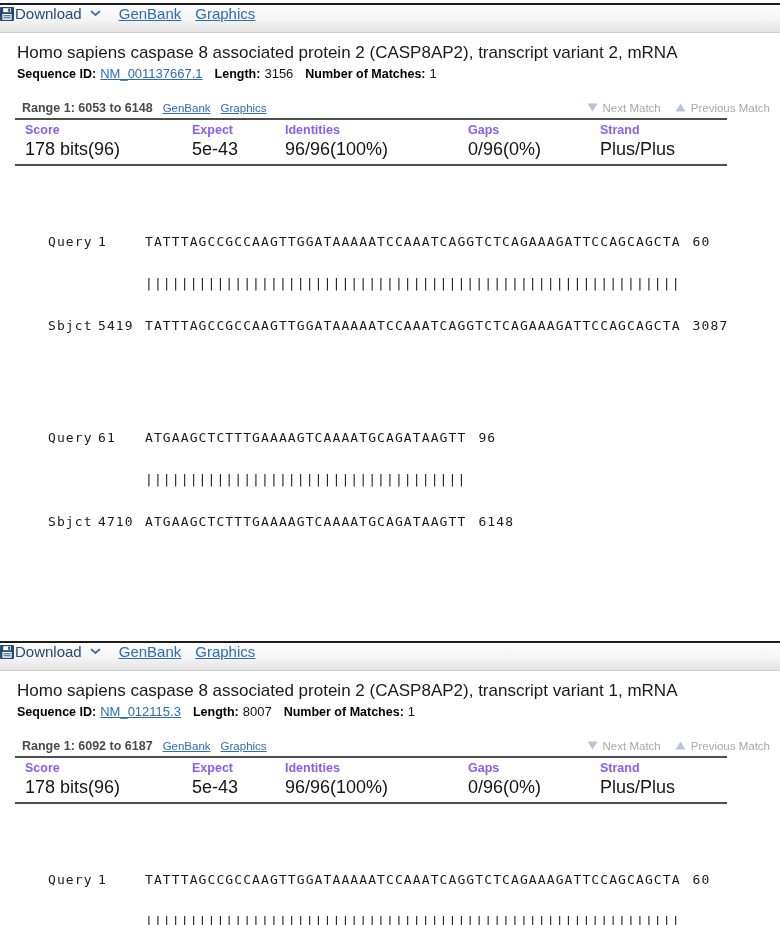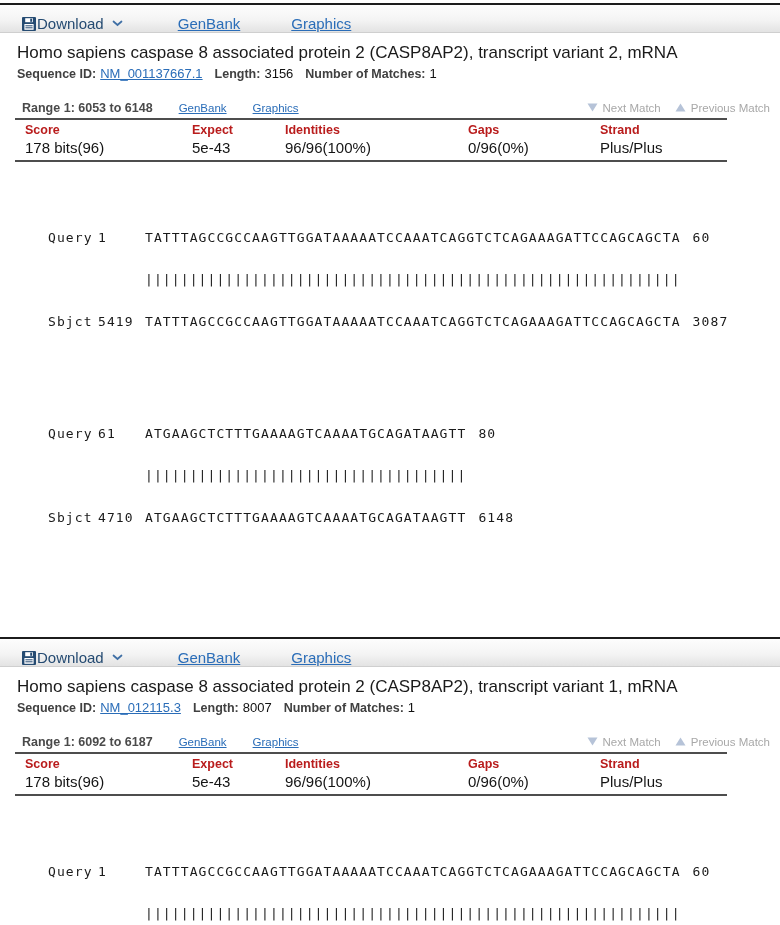--- a/index.html
+++ b/index.html
@@ -6,58 +6,56 @@
   html,body { background:#fff; }
   body {
     width:780px; height:925px; overflow:hidden;
     font-family:"Liberation Sans", sans-serif;
     color:#141414; padding-top:3px;
   }
   .section { margin-bottom:42px; }
 
   
   .toolbar {
-    height:30px; display:flex; align-items:flex-end;
+    height:30px; display:flex; align-items:flex-start;
     border-top:2px solid #1c1c1c; border-bottom:1px solid #cfcfcf;
     background:linear-gradient(180deg,#fdfdfd 0%,#f4f4f4 55%,#e3e3e3 100%);
-    padding-left:22px;
-    gap:37px;
   }
   .dl-btn { display:inline-flex; align-items:center; cursor:pointer; }
   .dl-btn .floppy { display:inline-flex; margin-right:1px; }
   .dl-label { font-size:15px; color:#254b72; }
   .chev { margin-left:8px; margin-right:4px; display:inline-flex; }
   .tb-link { font-size:15px; color:#2a6db8; text-decoration:underline; margin-left:14px; cursor:pointer; }
 
   
   .hit-title { font-size:17px; font-weight:400; color:#1a1a1a; margin:10px 0 3px 17px; }
   .meta { margin:3px 0 0 17px; font-size:12.5px; display:flex; align-items:baseline; }
-  .meta .lbl { font-weight:bold; color:#404040; }
+  .meta .lbl { font-weight:bold; color:#000000; }
   .meta .val { color:#111; font-size:13px; margin-left:4px; }
   .meta .acc { color:#2a6db8; text-decoration:underline; font-size:13px; margin-left:4px; cursor:pointer; }
   .meta .gap { width:12px; display:inline-block; }
 
   
-  .range-row { margin:20px 10px 0 22px; display:flex; align-items:baseline;gap:16px; }
+  .range-row { margin:20px 10px 0 22px; display:flex; align-items:baseline; }
   .range-label { font-size:12.5px; font-weight:bold; color:#4a4a4a; }
   .sm-link { font-size:11.5px; color:#2a6db8; text-decoration:underline; margin-left:10px; cursor:pointer; }
   .match-nav { margin-left:auto; display:flex; align-items:flex-end; font-size:11.5px; color:#a8a8a8; }
   .match-nav .nav-item { display:inline-flex; align-items:center; margin-left:14px; }
   .match-nav svg { margin-right:5px; }
 
   
   table.stats {
     border-collapse:collapse; margin:3px 0 0 15px; width:712px;
     border-top:2px solid #4d4d4d; border-bottom:2px solid #4d4d4d;
   }
   table.stats th {
-    text-align:left; font-size:12.5px; color:#b91c1c; font-weight:bold;
+    text-align:left; font-size:12.5px; color:#8b5cf6; font-weight:bold;
     padding:3px 0 1px 10px;
   }
-  table.stats td { font-size:15px; color:#141414; padding:1px 0 4px 10px; }
+  table.stats td { font-size:18px; color:#141414; padding:1px 0 4px 10px; }
 
   
   .alignment {
     margin:13px 0 0 48px;
     font-family:"DejaVu Sans Mono", monospace;
     font-size:13px; letter-spacing:1.1px; line-height:14px; color:#1a1a1a;
     white-space:pre;
   }
   .ablock { margin-bottom:14px; }
   .arow { display:flex; }
@@ -146,21 +144,21 @@
     </tr>
   </tbody>
     </table>
   <div class="alignment">
     <div class="ablock">
       <div class="arow"><span class="alabel">Query</span><span class="anum">1</span><span class="aseq">TATTTAGCCGCCAAGTTGGATAAAAATCCAAATCAGGTCTCAGAAAGATTCCAGCAGCTA</span><span class="aend">60</span></div>
       <div class="arow"><span class="alabel"></span><span class="anum"></span><span class="aseq">||||||||||||||||||||||||||||||||||||||||||||||||||||||||||||</span></div>
       <div class="arow"><span class="alabel">Sbjct</span><span class="anum">5419</span><span class="aseq">TATTTAGCCGCCAAGTTGGATAAAAATCCAAATCAGGTCTCAGAAAGATTCCAGCAGCTA</span><span class="aend">3087</span></div>
     </div>
     <div class="ablock">
-      <div class="arow"><span class="alabel">Query</span><span class="anum">61</span><span class="aseq">ATGAAGCTCTTTGAAAAGTCAAAATGCAGATAAGTT</span><span class="aend">80</span></div>
+      <div class="arow"><span class="alabel">Query</span><span class="anum">61</span><span class="aseq">ATGAAGCTCTTTGAAAAGTCAAAATGCAGATAAGTT</span><span class="aend">96</span></div>
       <div class="arow"><span class="alabel"></span><span class="anum"></span><span class="aseq">||||||||||||||||||||||||||||||||||||</span></div>
       <div class="arow"><span class="alabel">Sbjct</span><span class="anum">4710</span><span class="aseq">ATGAAGCTCTTTGAAAAGTCAAAATGCAGATAAGTT</span><span class="aend">6148</span></div>
     </div>
   </div>
 </div>
 
 <div class="section">
   <div class="toolbar">
     <span class="dl-btn">
       <span class="floppy">

